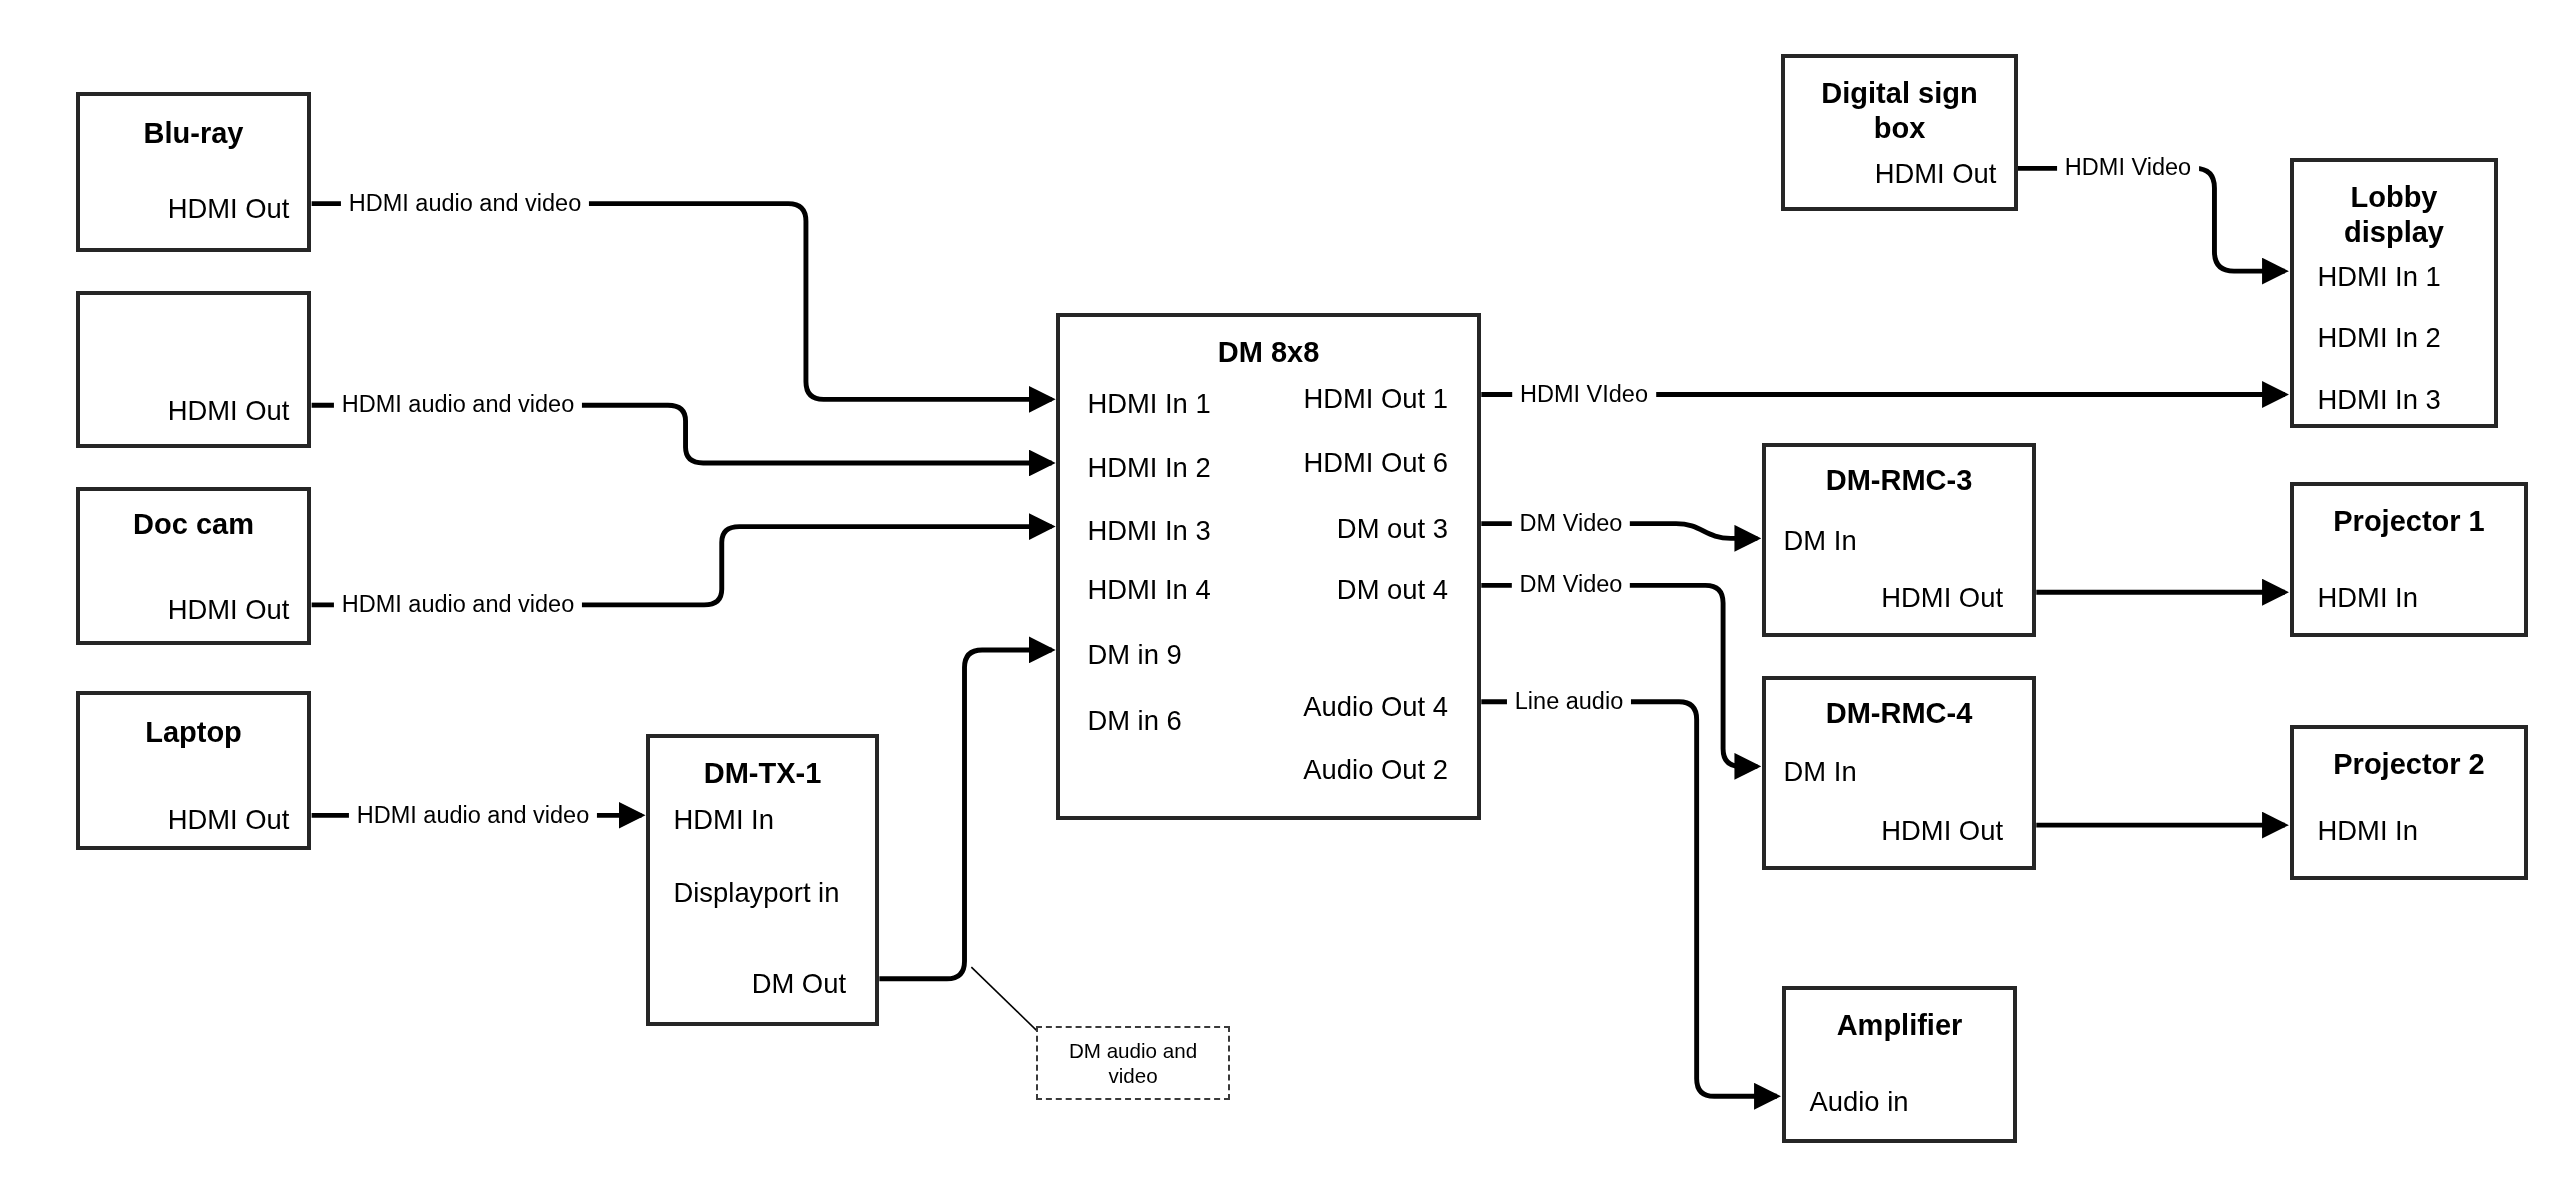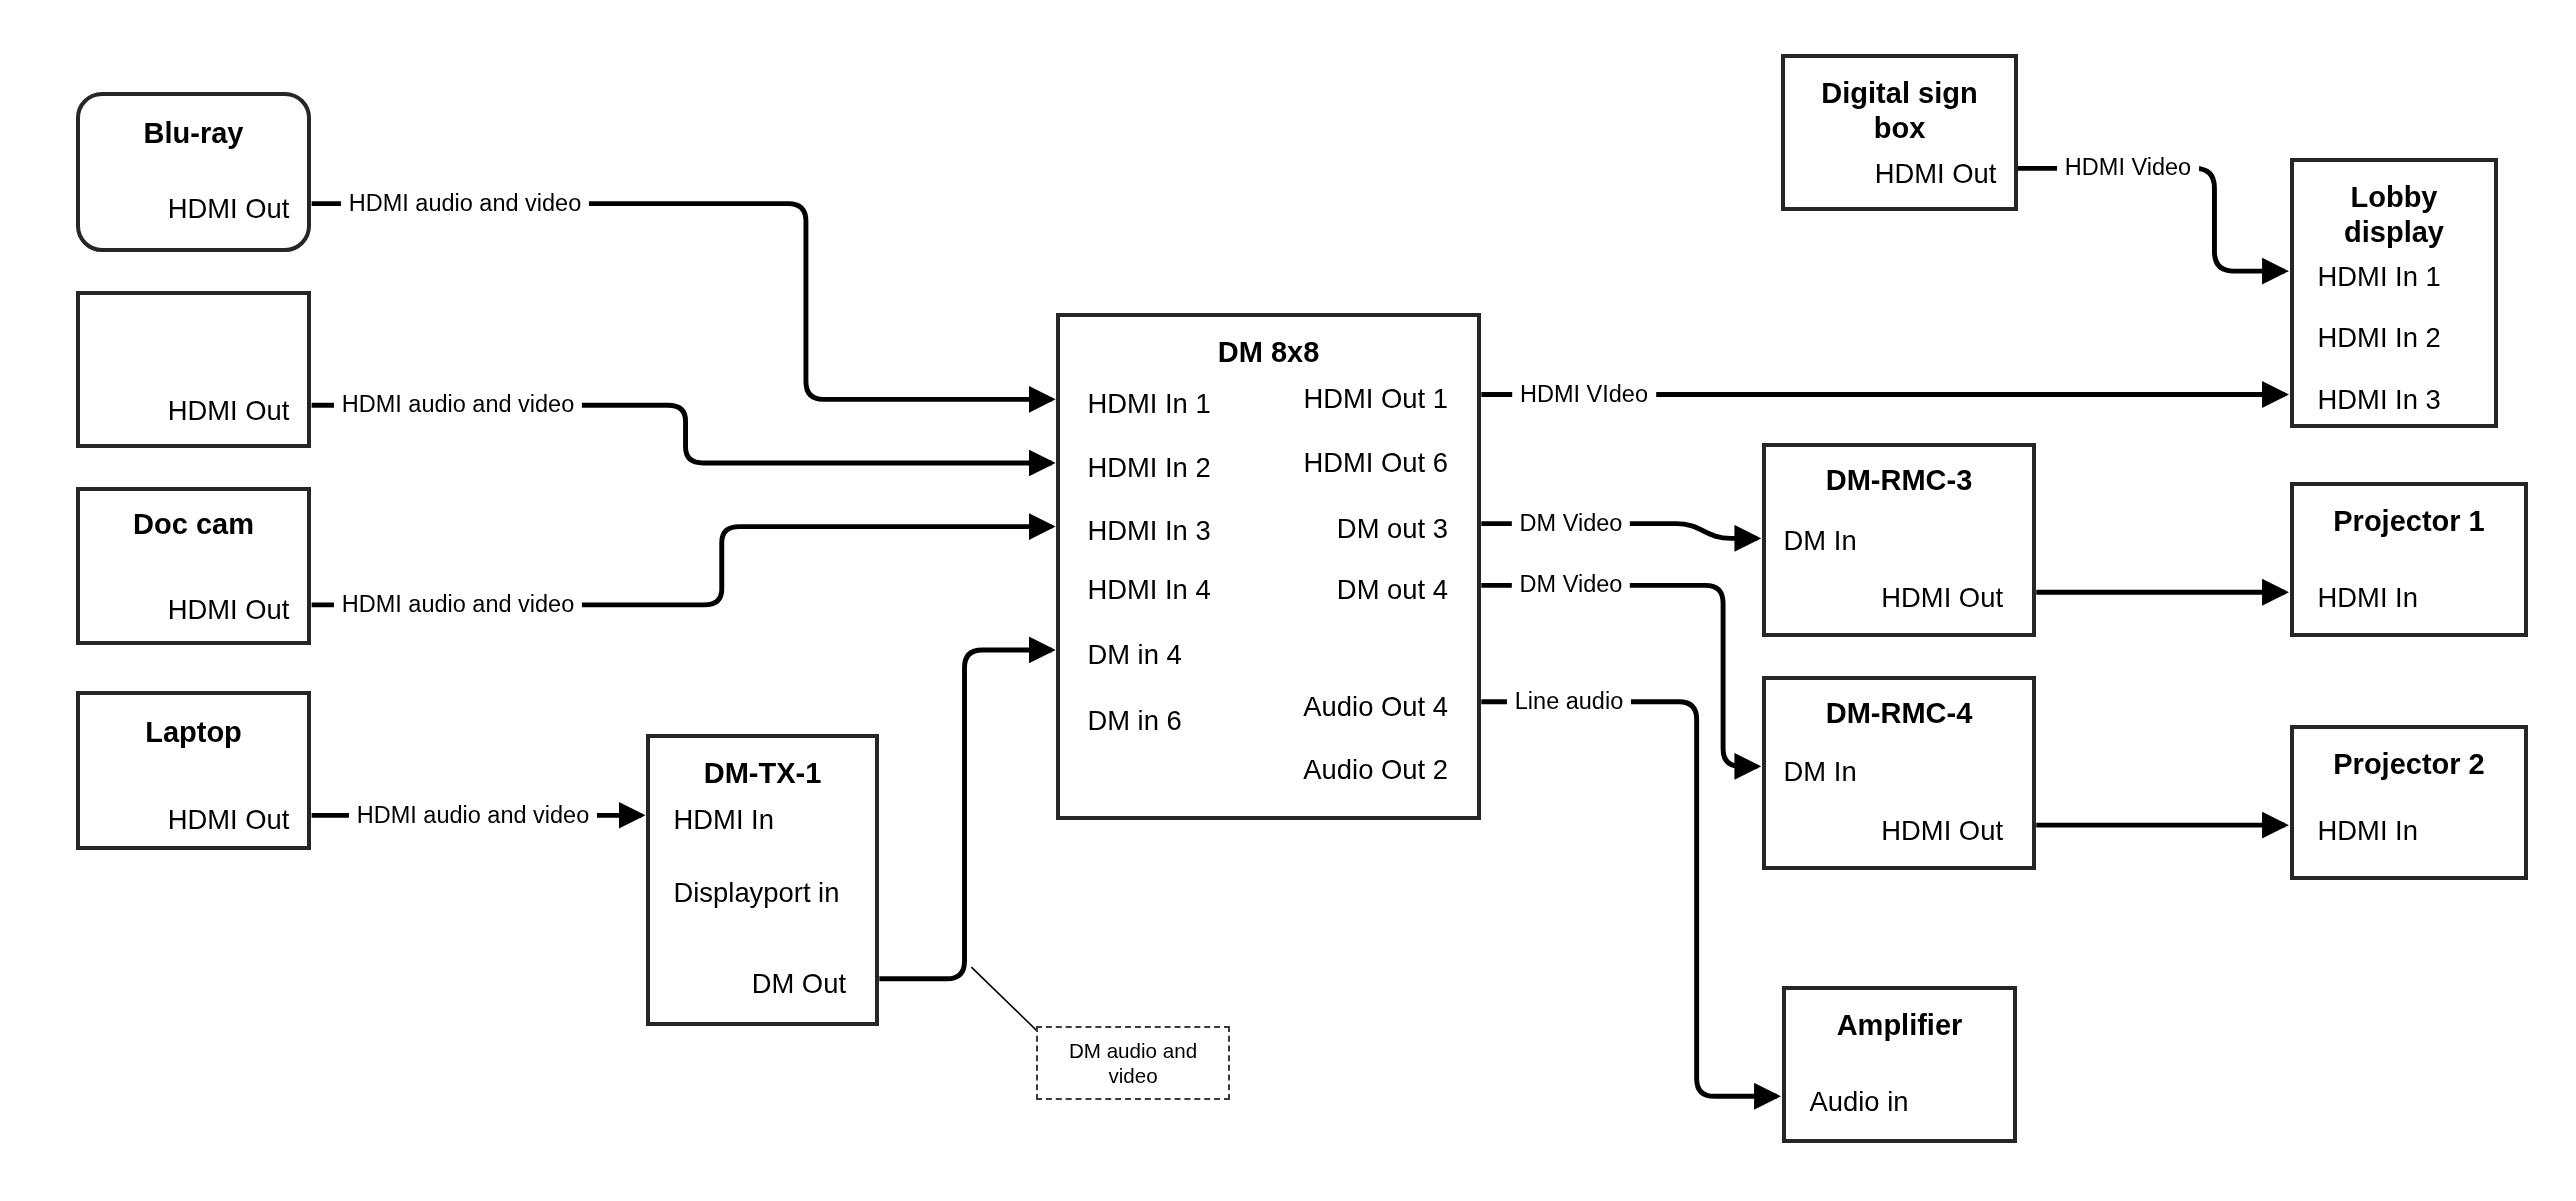--- a/index.html
+++ b/index.html
@@ -90,21 +90,21 @@
       <path d="M1513,535 H1712 C1738,535 1742,550 1768,550 H1795" marker-end="url(#arrow)"></path>
       <path d="M1513,598 H1742 Q1760,598 1760,616 V765 Q1760,783 1778,783 H1795" marker-end="url(#arrow)"></path>
       <path d="M1513,717 H1715 Q1733,717 1733,735 V1102 Q1733,1120 1751,1120 H1815" marker-end="url(#arrow)"></path>
       <path d="M2061,172 H2242 Q2262,172 2262,192 V257 Q2262,277 2282,277 H2334" marker-end="url(#arrow)"></path>
       <path d="M2080,605 H2334" marker-end="url(#arrow)"></path>
       <path d="M2080,843 H2334" marker-end="url(#arrow)"></path>
     </g>
     <path d="M992,988 L1062,1056" fill="none" stroke="#000000" stroke-width="1.6"></path>
   </svg>
 
-  <div class="node" style="left:76px; top:92px; width:235px; height:160px;border-radius:26px;">
+  <div class="node" style="left:76px; top:92px; width:235px; height:160px;">
     <div class="title" style="top:19.6px;"><span class="tinner">Blu-ray</span></div>
     <span class="port pr" style="top:112px;">HDMI Out</span>
   </div>
 
   <div class="node w-narrow" style="left:76px; top:291px; width:235px; height:157px;">
     <span class="port pr" style="top:115px;">HDMI Out</span>
   </div>
 
   <div class="node" style="left:76px; top:487px; width:235px; height:158px;">
     <div class="title" style="top:15.7px;"><span class="tinner">Doc cam</span></div>
@@ -122,21 +122,21 @@
     <span class="port pl" style="top:154px;">Displayport in</span>
     <span class="port pr-wide" style="top:245px;">DM Out</span>
   </div>
 
   <div class="node" style="left:1056px; top:313px; width:425px; height:507px;">
     <div class="title" style="top:17.6px;"><span class="tinner">DM 8x8</span></div>
     <span class="port pl" style="left:27.4px; top:86px;">HDMI In 1</span>
     <span class="port pl" style="left:27.4px; top:150px;">HDMI In 2</span>
     <span class="port pl" style="left:27.4px; top:213px;">HDMI In 3</span>
     <span class="port pl" style="left:27.4px; top:272px;">HDMI In 4</span>
-    <span class="port pl" style="left:27.4px; top:337px;">DM in 4</span>
+    <span class="port pl" style="left:27.4px; top:337px;">DM in 9</span>
     <span class="port pl" style="left:27.4px; top:403px;">DM in 6</span>
     <span class="port pr-wide" style="top:81px;">HDMI Out 1</span>
     <span class="port pr-wide" style="top:145px;">HDMI Out 6</span>
     <span class="port pr-wide" style="top:211px;">DM out 3</span>
     <span class="port pr-wide" style="top:272px;">DM out 4</span>
     <span class="port pr-wide" style="top:389px;">Audio Out 4</span>
     <span class="port pr-wide" style="top:452px;">Audio Out 2</span>
   </div>
 
   <div class="node w-narrow" style="left:1781px; top:54px; width:237px; height:157px;">

